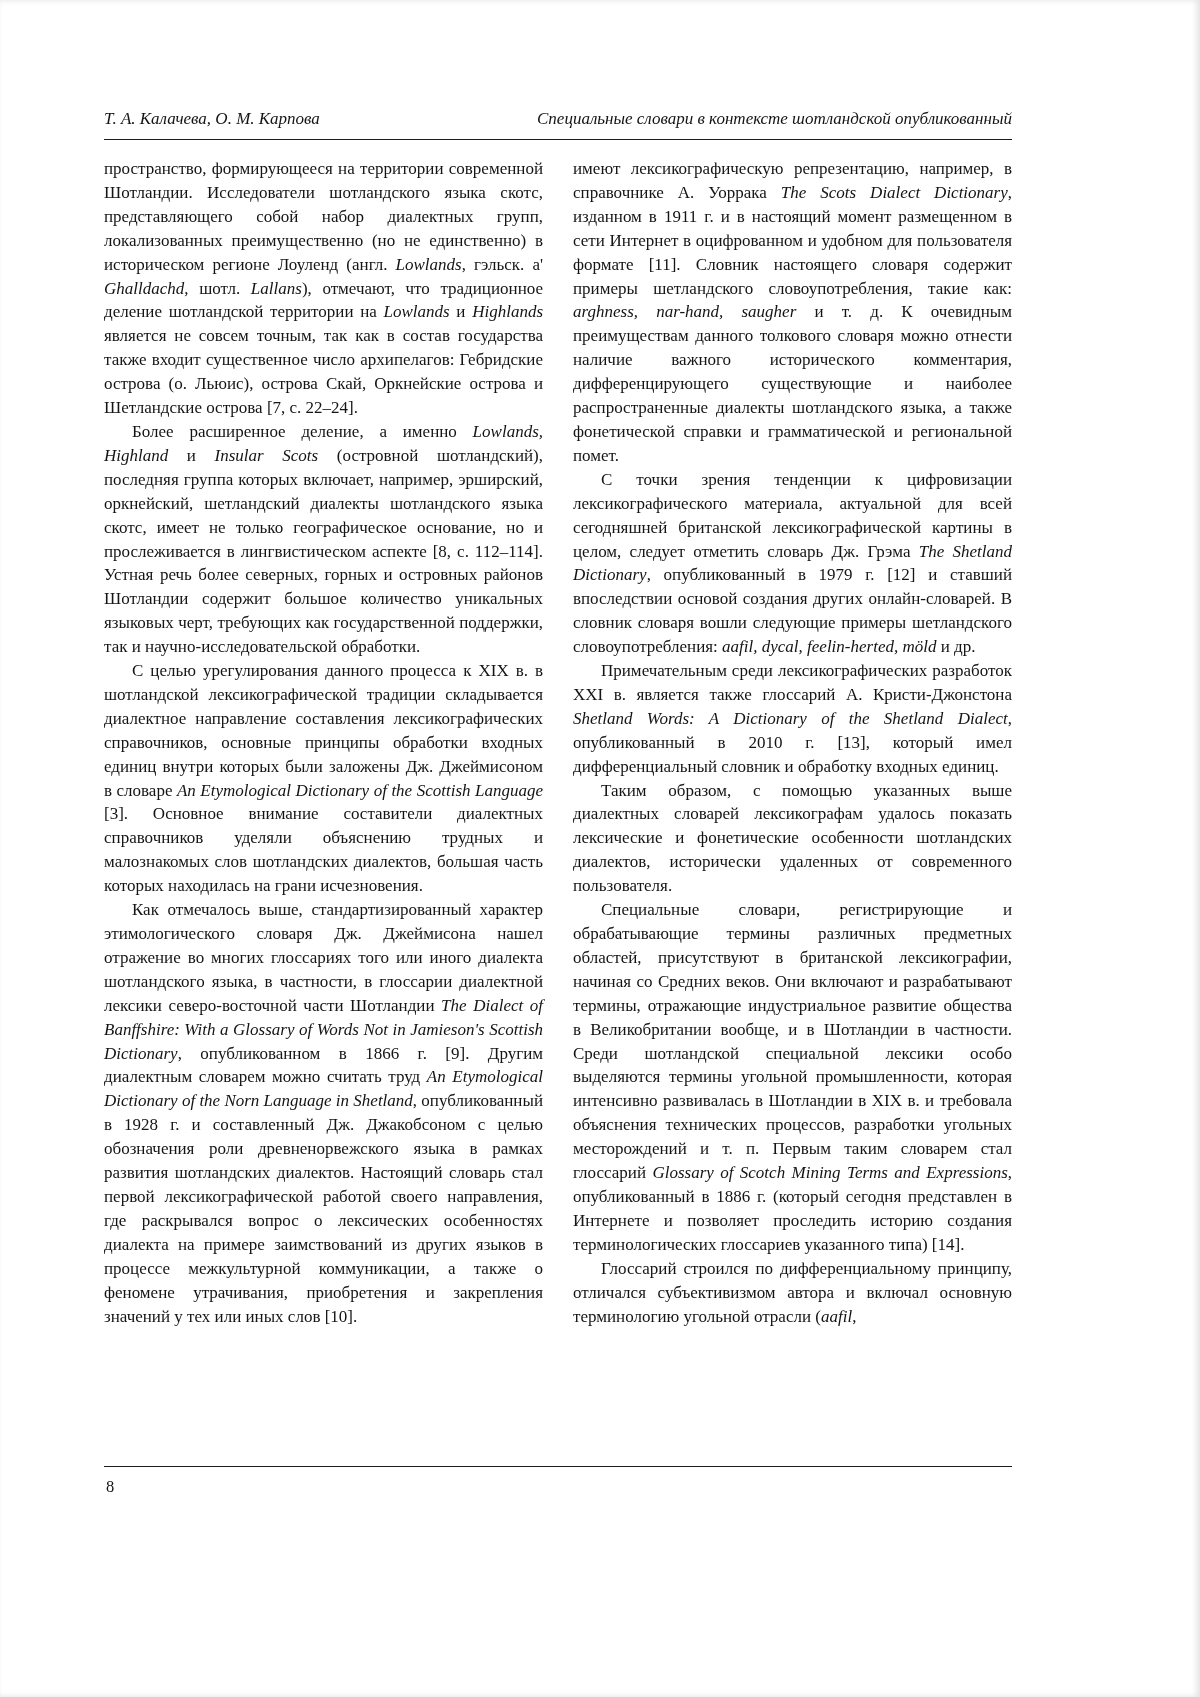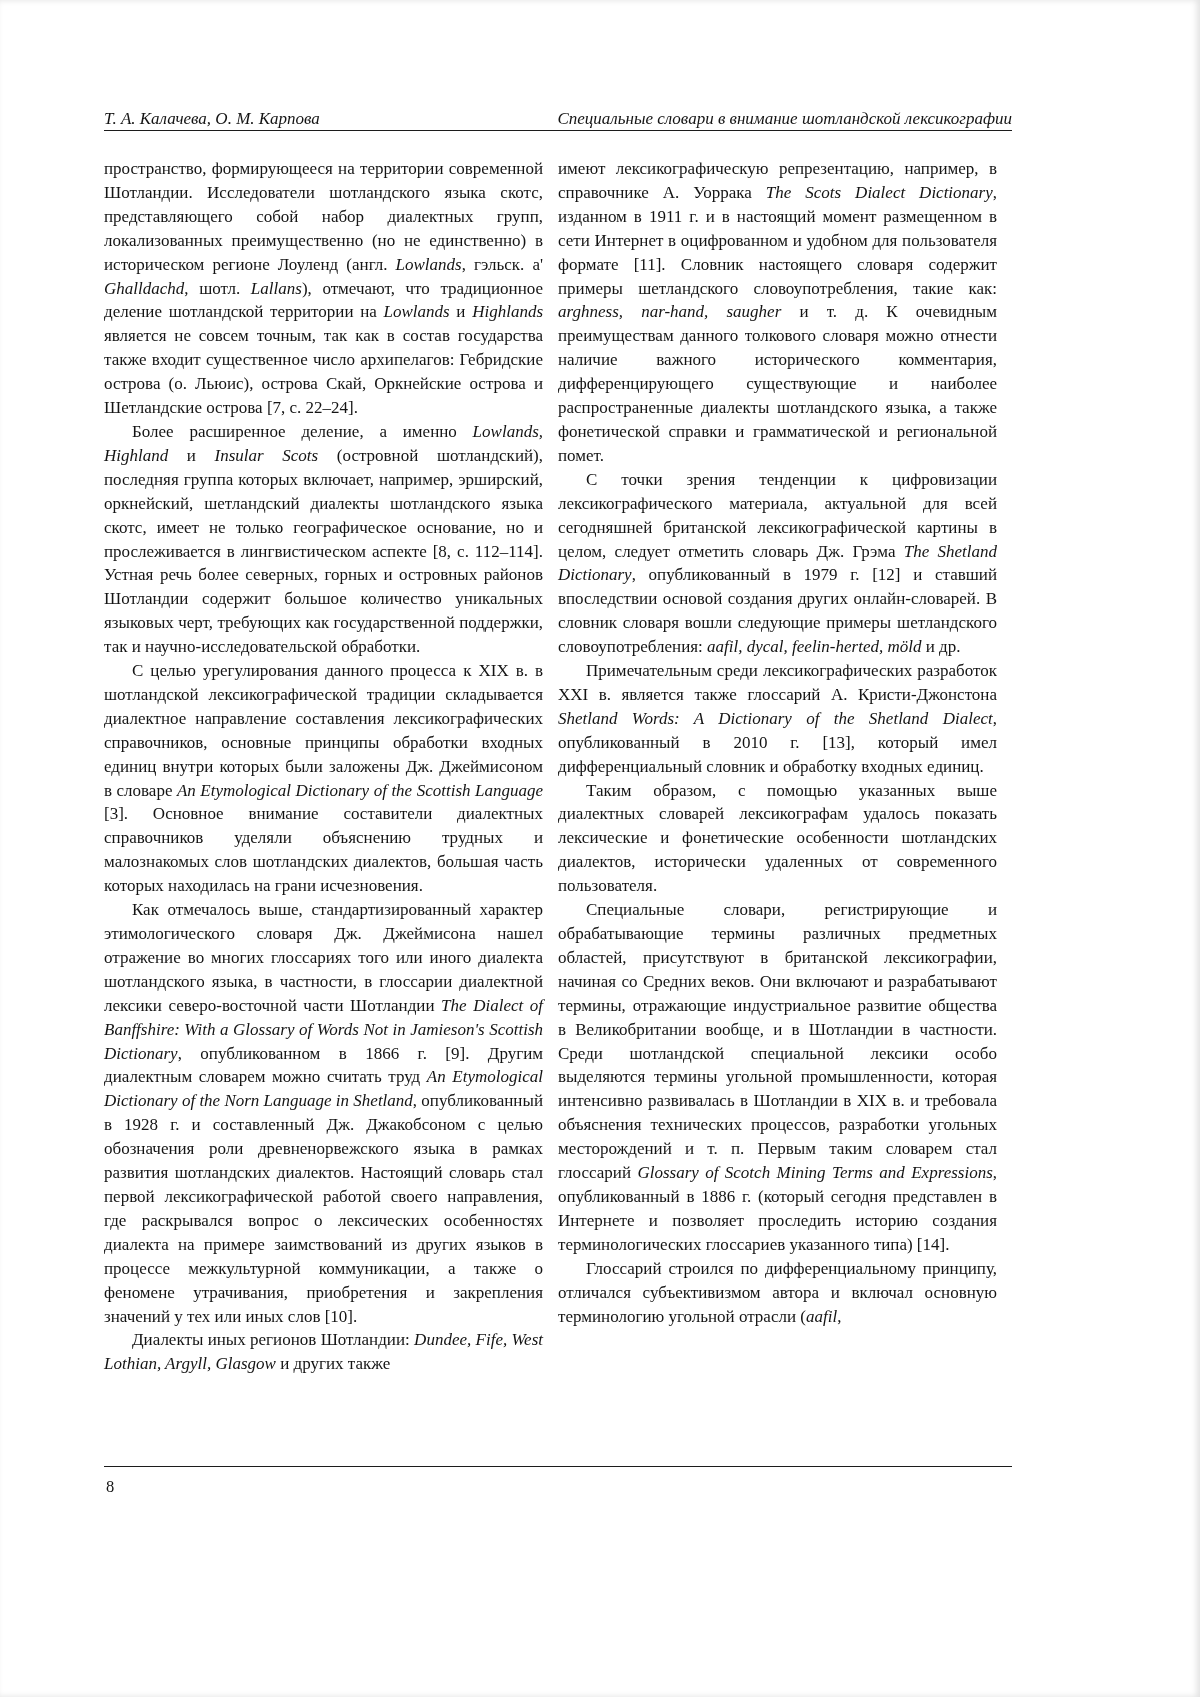--- a/index.html
+++ b/index.html
@@ -13,25 +13,25 @@
     position: relative;
     width: 1200px; height: 1697px;
     background: #ffffff;
     overflow: hidden;
     box-shadow: inset -3px 0 6px rgba(0,0,0,0.12);
   }
   .running-header {
     position: absolute; left: 104px; top: 108px; width: 908px;
     display: flex; justify-content: space-between; align-items: baseline;
     font-style: italic; font-size: 17px; line-height: 22px;
-    border-bottom: 1.6px solid #1c1c1c; 
+    border-bottom: 1.6px solid #1c1c1c; padding-bottom: 9px;
   }
   .columns {
     position: absolute; left: 104px; top: 157px; width: 908px;
-    display: flex; gap: 15px;
+    display: flex; gap: 30px;
   }
   .col {
     width: 439px;
     text-align: justify;
     font-size: 17px; line-height: 23.9px;
     hyphens: auto; -webkit-hyphens: auto;
   }
   .col p { margin: 0; text-indent: 28px; }
   .col p.cont { text-indent: 0; }
   .col i { }
@@ -48,31 +48,30 @@
   .page-num { position: absolute; left: 2px; top: 9px; }
   .journal { display: block; width: 100%; text-align: center; letter-spacing: 0.3px; }
 </style>
 </head>
 <body>
 
 <div class="page">
 
   <div class="running-header">
     <span>Т. А. Калачева, О. М. Карпова</span>
-    <span>Специальные словари в внимание шотландской лексикографии</span>
+    <span>Специальные словари в контексте шотландской опубликованный</span>
   </div>
 
   <div class="columns">
 
     <div class="col">
       <p class="cont">пространство, формирующееся на территории современной Шотландии. Исследователи шотландского языка скотс, представляющего собой набор диалектных групп, локализованных преимущественно (но не единственно) в историческом регионе Лоуленд (англ. <i>Lowlands</i>, гэльск. а' <i>Ghalldachd</i>, шотл. <i>Lallans</i>), отмечают, что традиционное деление шотландской территории на <i>Lowlands</i> и <i>Highlands</i> является не совсем точным, так как в состав государства также входит существенное число архипелагов: Гебридские острова (о. Льюис), острова Скай, Оркнейские острова и Шетландские острова [7, с. 22–24].</p>
       <p>Более расширенное деление, а именно <i>Lowlands, Highland</i> и <i>Insular Scots</i> (островной шотландский), последняя группа которых включает, например, эрширский, оркнейский, шетландский диалекты шотландского языка скотс, имеет не только географическое основание, но и прослеживается в лингвистическом аспекте [8, с. 112–114]. Устная речь более северных, горных и островных районов Шотландии содержит большое количество уникальных языковых черт, требующих как государственной поддержки, так и научно-исследовательской обработки.</p>
       <p>С целью урегулирования данного процесса к XIX в. в шотландской лексикографической традиции складывается диалектное направление составления лексикографических справочников, основные принципы обработки входных единиц внутри которых были заложены Дж. Джеймисоном в словаре <i>An Etymological Dictionary of the Scottish Language</i> [3]. Основное внимание составители диалектных справочников уделяли объяснению трудных и малознакомых слов шотландских диалектов, большая часть которых находилась на грани исчезновения.</p>
       <p>Как отмечалось выше, стандартизированный характер этимологического словаря Дж. Джеймисона нашел отражение во многих глоссариях того или иного диалекта шотландского языка, в частности, в глоссарии диалектной лексики северо-восточной части Шотландии <i>The Dialect of Banffshire: With a Glossary of Words Not in Jamieson's Scottish Dictionary</i>, опубликованном в 1866 г. [9]. Другим диалектным словарем можно считать труд <i>An Etymological Dictionary of the Norn Language in Shetland</i>, опубликованный в 1928 г. и составленный Дж. Джакобсоном с целью обозначения роли древненорвежского языка в рамках развития шотландских диалектов. Настоящий словарь стал первой лексикографической работой своего направления, где раскрывался вопрос о лексических особенностях диалекта на примере заимствований из других языков в процессе межкультурной коммуникации, а также о феномене утрачивания, приобретения и закрепления значений у тех или иных слов [10].</p>
-      <p>Диалекты иных регионов Шотландии: <i>Dundee, Fife, West Lothian, Argyll, Glasgow</i> и других также</p>
     </div>
 
     <div class="col">
       <p class="cont">имеют лексикографическую репрезентацию, например, в справочнике А. Уоррака <i>The Scots Dialect Dictionary</i>, изданном в 1911 г. и в настоящий момент размещенном в сети Интернет в оцифрованном и удобном для пользователя формате [11]. Словник настоящего словаря содержит примеры шетландского словоупотребления, такие как: <i>arghness, nar-hand, saugher</i> и т. д. К очевидным преимуществам данного толкового словаря можно отнести наличие важного исторического комментария, дифференцирующего существующие и наиболее распространенные диалекты шотландского языка, а также фонетической справки и грамматической и региональной помет.</p>
       <p>С точки зрения тенденции к цифровизации лексикографического материала, актуальной для всей сегодняшней британской лексикографической картины в целом, следует отметить словарь Дж. Грэма <i>The Shetland Dictionary</i>, опубликованный в 1979 г. [12] и ставший впоследствии основой создания других онлайн-словарей. В словник словаря вошли следующие примеры шетландского словоупотребления: <i>aafil, dycal, feelin-herted, möld</i> и др.</p>
       <p>Примечательным среди лексикографических разработок XXI в. является также глоссарий А. Кристи-Джонстона <i>Shetland Words: A Dictionary of the Shetland Dialect</i>, опубликованный в 2010 г. [13], который имел дифференциальный словник и обработку входных единиц.</p>
       <p>Таким образом, с помощью указанных выше диалектных словарей лексикографам удалось показать лексические и фонетические особенности шотландских диалектов, исторически удаленных от современного пользователя.</p>
       <p>Специальные словари, регистрирующие и обрабатывающие термины различных предметных областей, присутствуют в британской лексикографии, начиная со Средних веков. Они включают и разрабатывают термины, отражающие индустриальное развитие общества в Великобритании вообще, и в Шотландии в частности. Среди шотландской специальной лексики особо выделяются термины угольной промышленности, которая интенсивно развивалась в Шотландии в XIX в. и требовала объяснения технических процессов, разработки угольных месторождений и т. п. Первым таким словарем стал глоссарий <i>Glossary of Scotch Mining Terms and Expressions</i>, опубликованный в 1886 г. (который сегодня представлен в Интернете и позволяет проследить историю создания терминологических глоссариев указанного типа) [14].</p>
       <p>Глоссарий строился по дифференциальному принципу, отличался субъективизмом автора и включал основную терминологию угольной отрасли (<i>aafil</i>,</p>
     </div>

